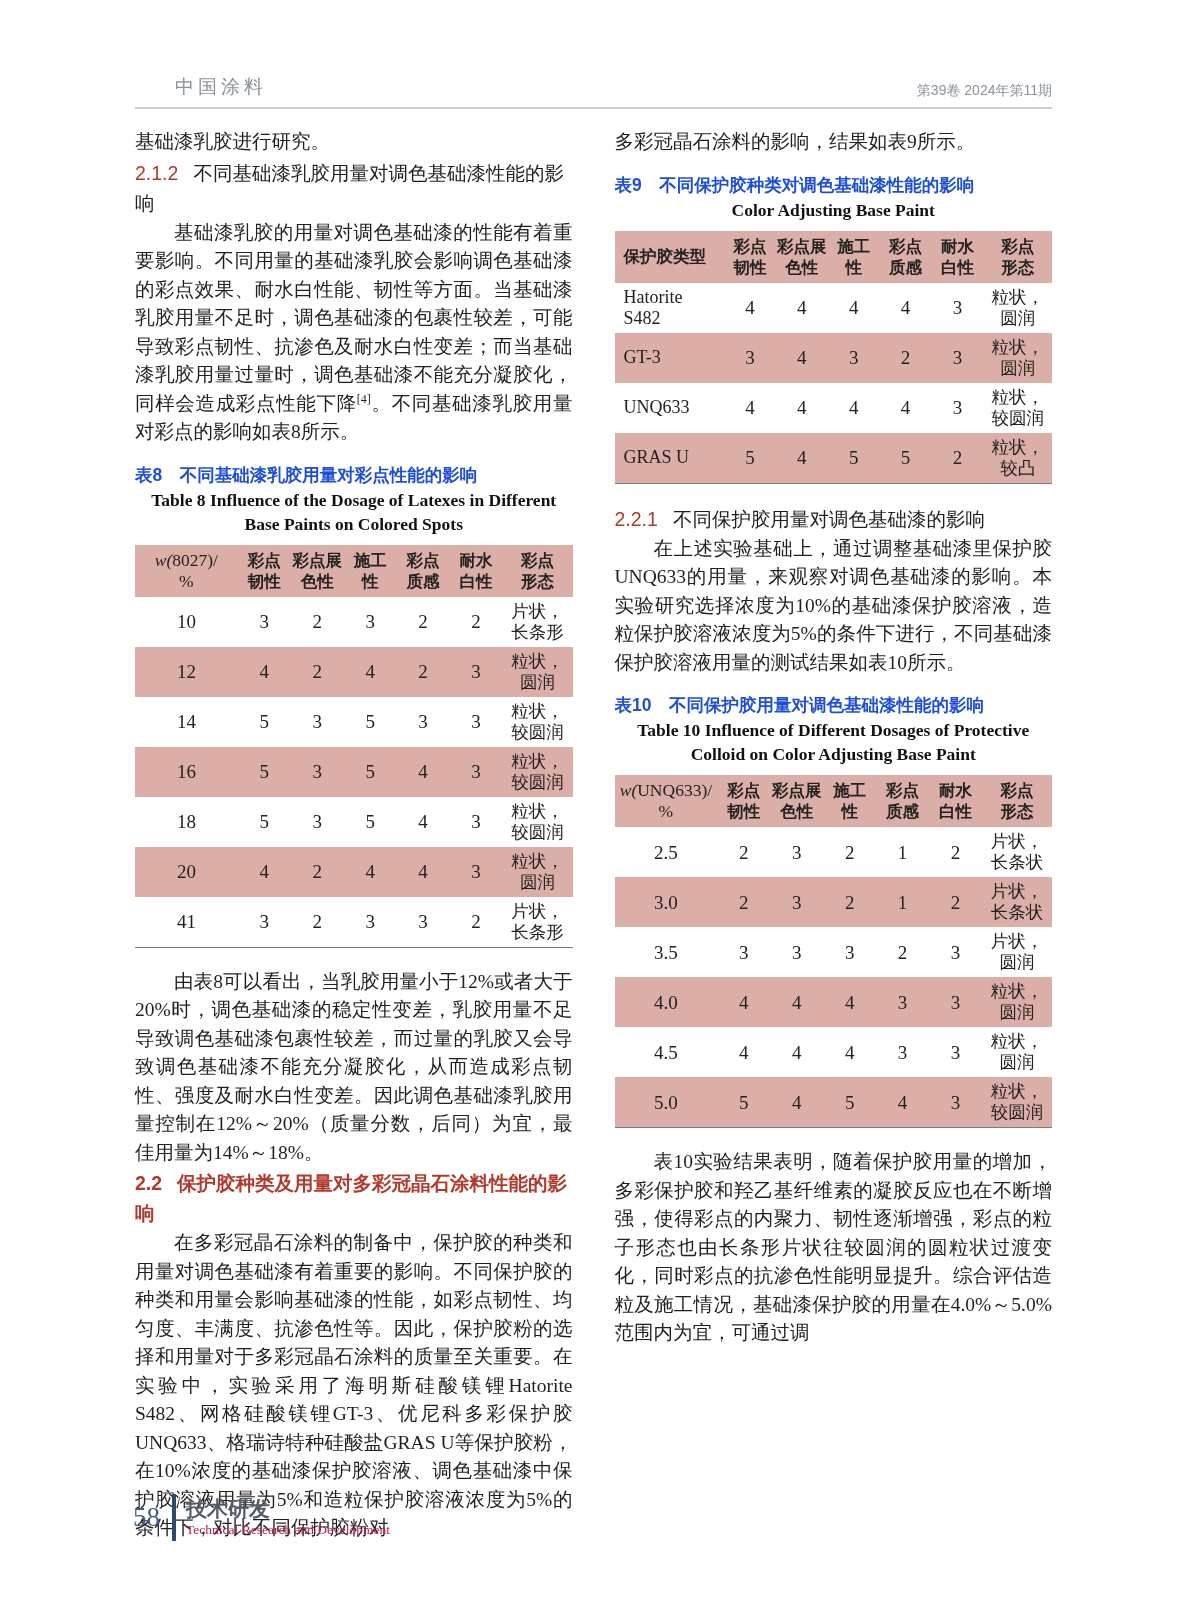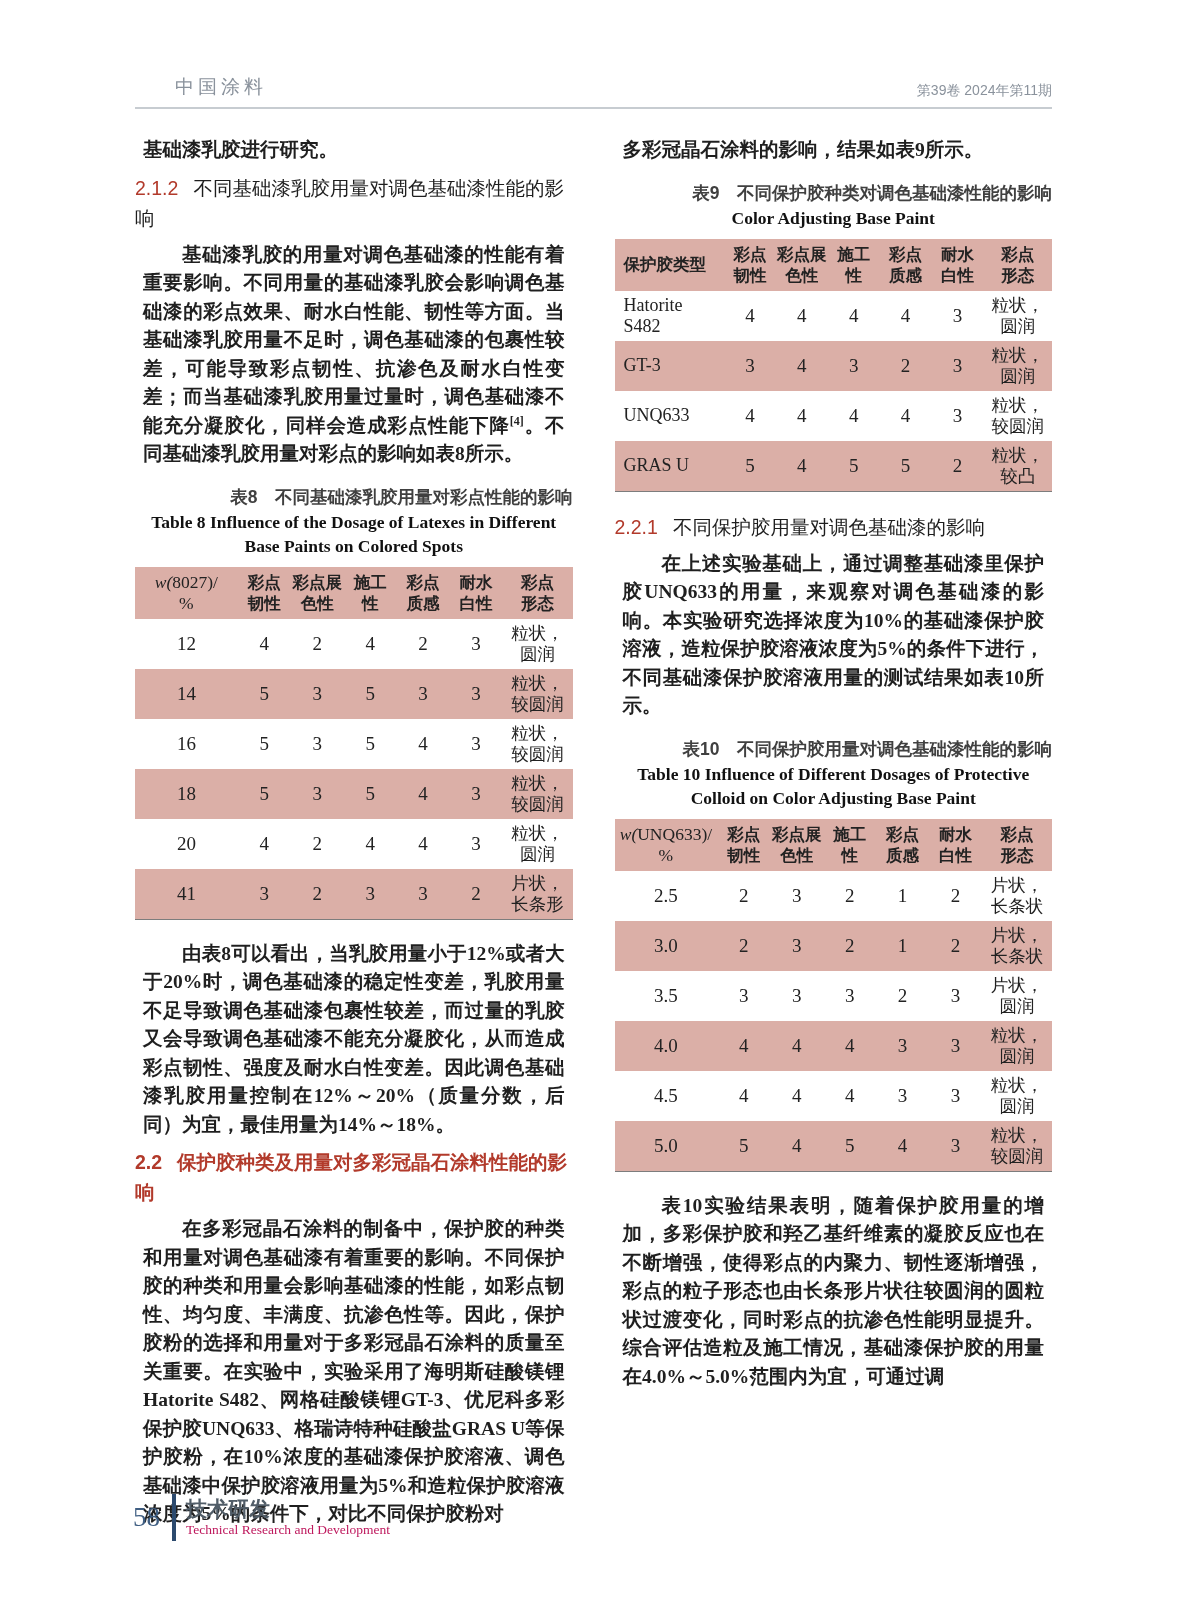--- a/index.html
+++ b/index.html
@@ -15,35 +15,35 @@
     font-family:"Liberation Sans", sans-serif;
   }
   .journal-name { font-size:19px; color:#8a929c; letter-spacing:4px;margin-left:40px; }
   .issue-info  { font-size:14px; color:#8a929c; }
   
   .columns {
     position:absolute; left:135px; right:135px; top:128px;
     display:flex; gap:42px;
   }
   .col { flex:1 1 0; min-width:0; }
-  p { margin:8px; font-size:19.5px; line-height:28.5px; text-align:justify; text-indent:2em;font-weight:bold; }
+  p { margin:0; font-size:19.5px; line-height:28.5px; text-align:justify; text-indent:2em; }
   p.noindent { text-indent:0; }
   sup { font-size:12px; line-height:0; }
   h3.sec {
     margin:1px 0; font-family:"Liberation Sans", sans-serif; font-weight:normal;
     font-size:19.5px; line-height:30px; color:#1e1e1e;
   }
   h3.sec .secnum { color:#b23a2b; margin-right:15px; }
   h3.sec.red-all { color:#b23a2b; font-weight:bold; }
   h3.sec.red-all .secnum { font-weight:bold; }
   
   .tblock { margin:16px 0 20px; }
   .t-zh {
-    text-align:right; font-family:"Liberation Sans", sans-serif; font-weight:bold;
-    font-size:17.5px; line-height:25px; color:#404040;
+    text-align:left; font-family:"Liberation Sans", sans-serif; font-weight:bold;
+    font-size:17.5px; line-height:25px; color:#1d4ed8;
   }
   .t-en {
     text-align:center; font-family:"Liberation Serif", serif; font-weight:bold;
     font-size:17.5px; line-height:24px; color:#111;
   }
   table { border-collapse:collapse; width:100%; table-layout:fixed; margin-top:9px;
           border-bottom:1.5px solid #7d7d7d; }
   thead th {
     background:#dbafa7; font-family:"Liberation Sans", sans-serif; font-weight:bold;
     font-size:16.5px; line-height:21px; color:#222; text-align:center;
@@ -116,20 +116,30 @@
                 <th>彩点
 质感</th>
                 <th>耐水
 白性</th>
                 <th>彩点
 形态</th>
               </tr>
             </thead>
             <tbody>
               <tr>
+                <td>10</td>
+                <td>3</td>
+                <td>2</td>
+                <td>3</td>
+                <td>2</td>
+                <td>2</td>
+                <td>片状，
+长条形</td>
+              </tr>
+              <tr>
                 <td>12</td>
                 <td>4</td>
                 <td>2</td>
                 <td>4</td>
                 <td>2</td>
                 <td>3</td>
                 <td>粒状，
 圆润</td>
               </tr>
               <tr>

